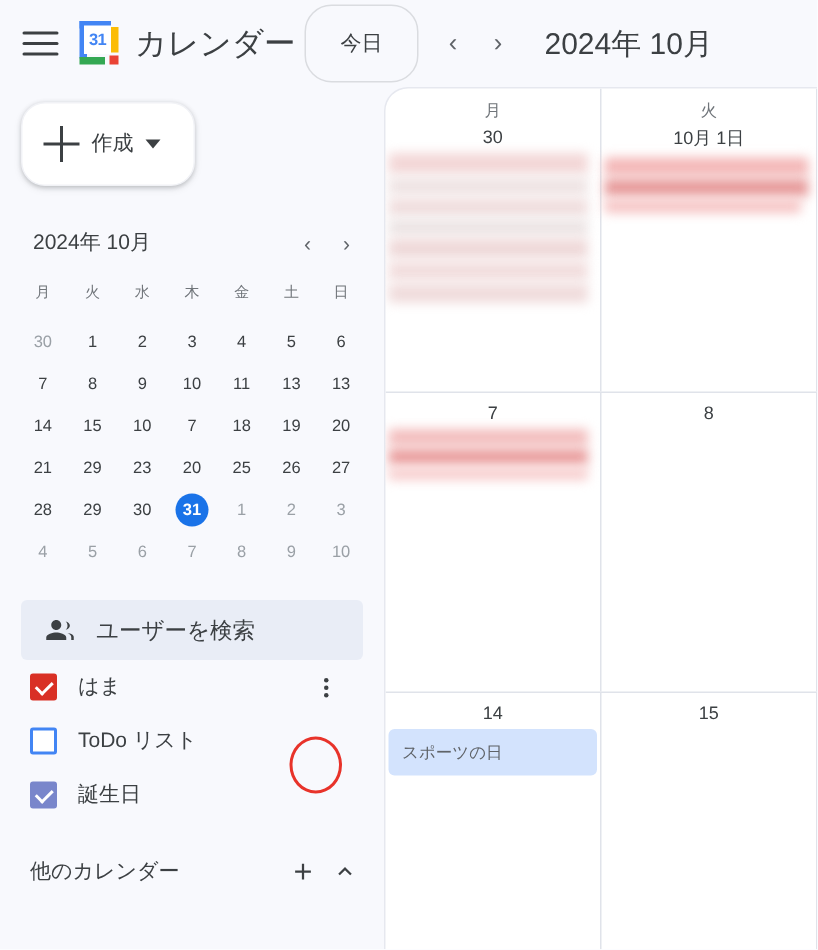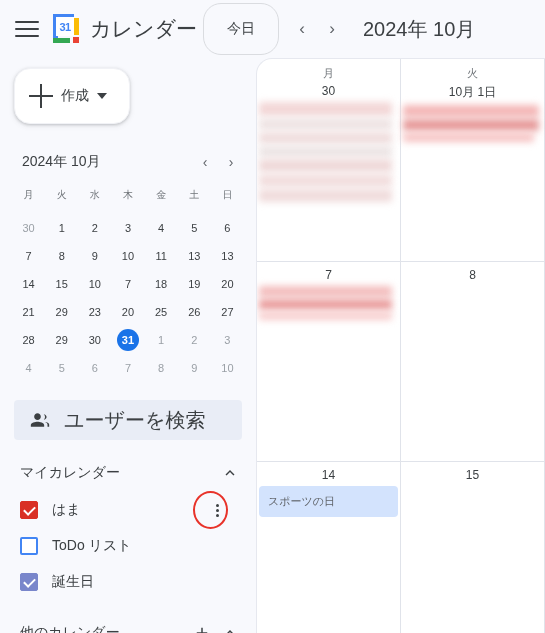--- a/index.html
+++ b/index.html
@@ -157,21 +157,21 @@
   
   .search-users {
     margin: 18px 14px 0 14px;
     height: 40px;
     background: #e9edf6;
     border-radius: 4px;
     display: flex; align-items: center;
     cursor: pointer;
   }
   .people-icon { margin-left: 16px; margin-right: 14px; flex: none; }
-  .search-users-label { font-size: 20px; color: #3c4043; }
+  .search-users-label { font-size: 15px; color: #3c4043; }
 
   
   .section-head {
     height: 38px; margin-top: 14px;
     display: flex; align-items: center;
     padding: 0 12px 0 20px;
     cursor: pointer;
   }
   .section-title { font-size: 14px; color: #3c4043; flex: 1; }
   .section-btn {
@@ -481,28 +481,20 @@
         </div>
     </div>
 
     <div class="search-users">
       <svg class="people-icon" width="20" height="20" viewBox="0 0 24 24">
         <path fill="#3c4043" d="M9 12c2.2 0 4-1.8 4-4s-1.8-4-4-4-4 1.8-4 4 1.8 4 4 4zm0 2c-2.7 0-8 1.3-8 4v2h16v-2c0-2.7-5.3-4-8-4zm7.5-2.2c1-0.8 1.5-2 1.5-3.3 0-1.3-0.5-2.5-1.5-3.3 1.9 0.3 3.4 1.9 3.4 3.3s-1.5 3-3.4 3.3zM18 14.3c1.6 0.7 3 1.8 3 3.2V20h2v-2.5c0-1.9-2.6-3-5-3.2z"></path>
       </svg>
       <div class="search-users-label">ユーザーを検索</div>
     </div>
 
-    <div class="section-head">
-      <div class="section-title">マイカレンダー</div>
-      <div class="section-btn">
-        <svg width="18" height="18" viewBox="0 0 24 24">
-            <path fill="#3c4043" d="M7.4 15.4 12 10.8l4.6 4.6 1.4-1.4-6-6-6 6z"></path>
-          </svg>
-      </div>
-    </div>
 
     <div id="cal-list">
         <div class="cal-row">
           <div class="cbx checked" style="background: rgb(217, 48, 37); border: 1px solid rgb(217, 48, 37);"></div>
           <div class="cal-name">はま</div>
           <div class="overflow-btn">
             <i></i>
             <i></i>
             <i></i>
           </div>

